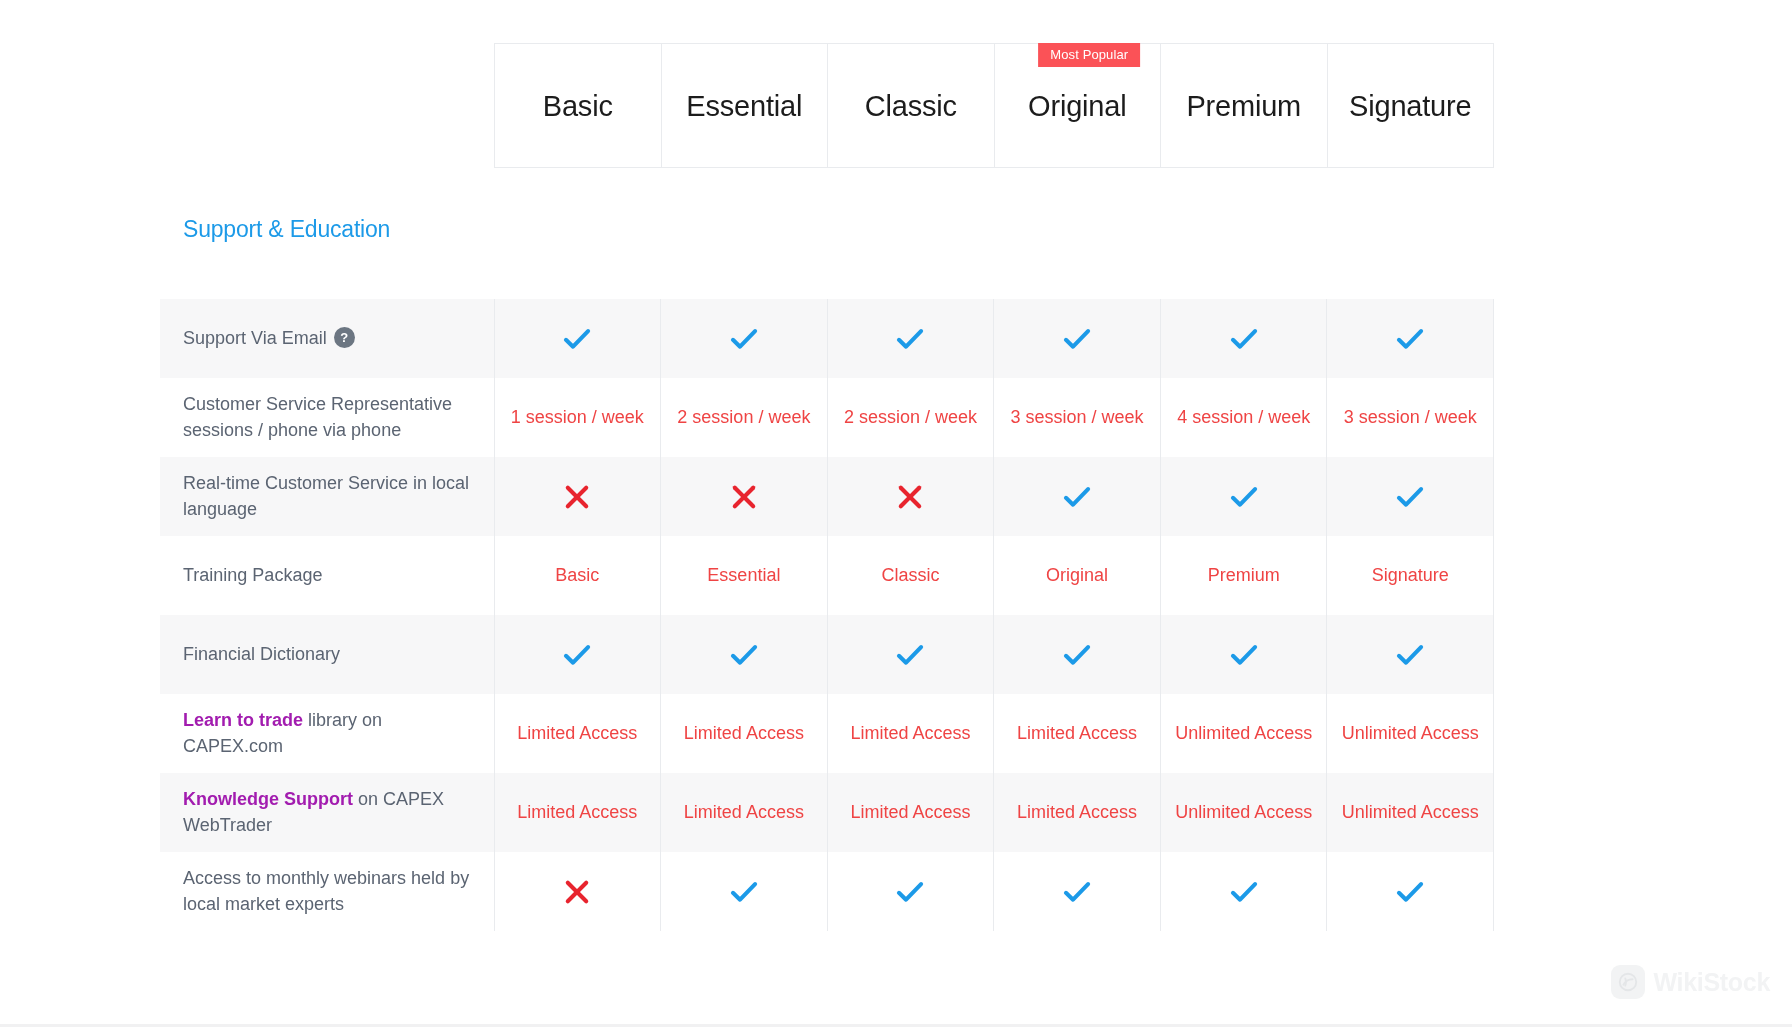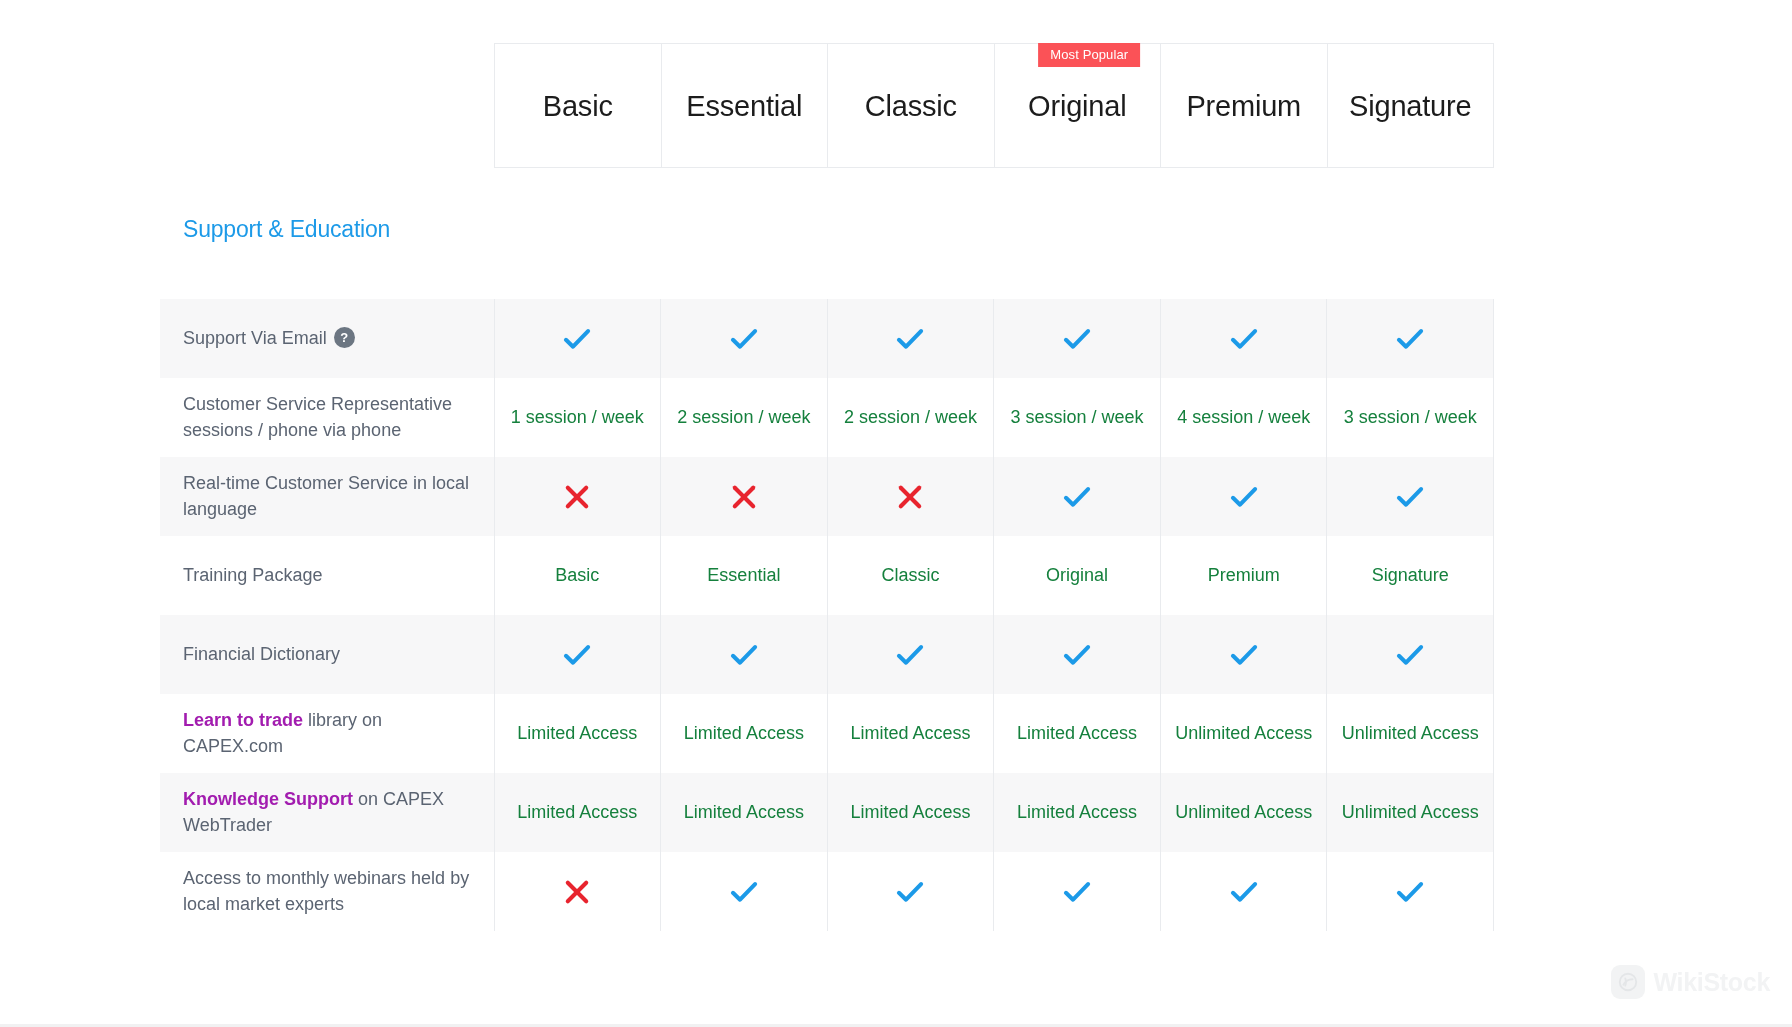--- a/index.html
+++ b/index.html
@@ -110,21 +110,21 @@
     font-weight: 400;
     color: #5b6472;
     line-height: 1.42;
   }
   td.label-cell .bold { font-weight: 700; color: #a21caf; }
 
   td.value-cell {
     text-align: center;
     border-left: 1px solid #e9ebee;
     font-size: 18px;
-    color: #15803d;
+    color: #ef4444;
     line-height: 1.45;
   }
   td.value-cell:last-child { border-right: 1px solid #e9ebee; }
 
   .help-badge {
     display: inline-block;
     width: 21px;
     height: 21px;
     border-radius: 50%;
     background: #6c7682;

